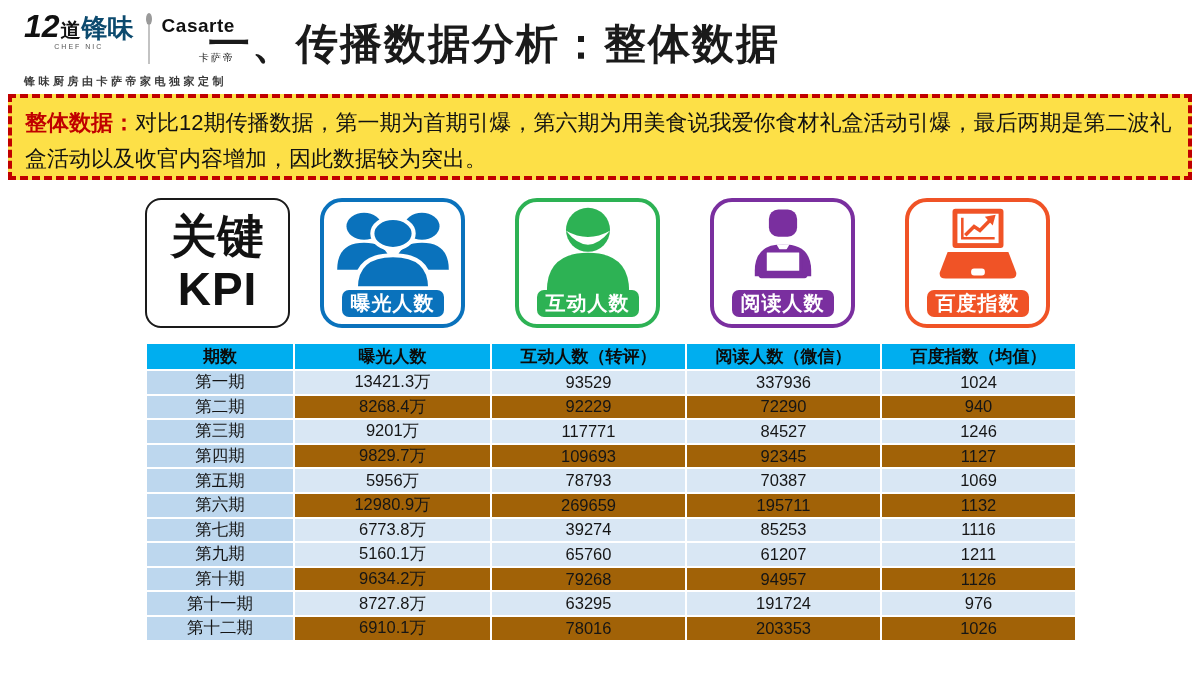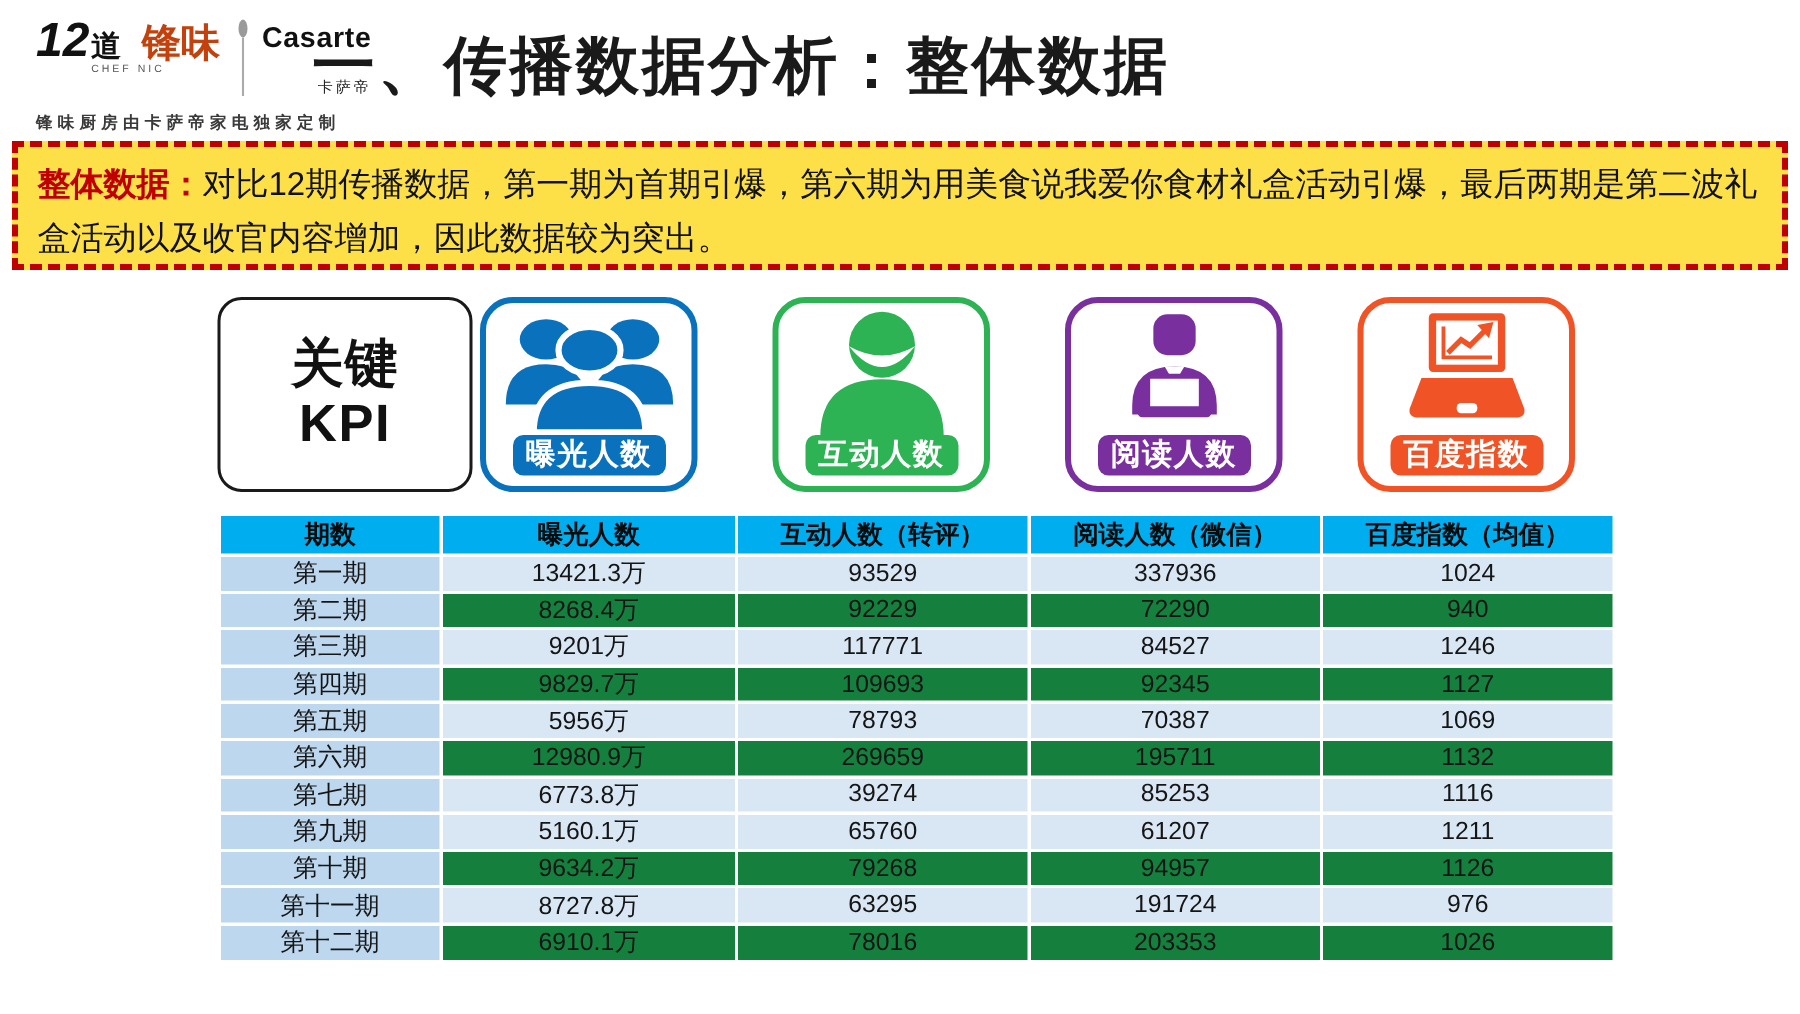--- a/index.html
+++ b/index.html
@@ -10,21 +10,21 @@
     color:#1a1a1a;
   }
   .slide{position:absolute;inset:0;}
 
   
   .logo-block{position:absolute;left:24px;top:10px;width:200px;}
   .logo-row{display:flex;align-items:flex-start;}
   .brand{position:relative;line-height:1;white-space:nowrap;}
   .brand-number{font-size:32px;font-weight:800;font-style:italic;color:#111;}
   .brand-dao{font-size:20px;font-weight:700;color:#111;margin-left:1px;}
-  .brand-feng{font-size:26px;font-weight:800;color:#c2410c;margin-left:14px;font-family:Liberation Sans, sans-serif;}
+  .brand-feng{font-size:26px;font-weight:800;color:#0c4a6e;margin-left:1px;font-family:Liberation Sans, sans-serif;}
   .brand-sub{font-size:7px;letter-spacing:2px;color:#555;text-align:center;margin-top:1px;}
   .logo-divider{margin:2px 8px 0 10px;display:flex;flex-direction:column;align-items:center;}
   .casarte{padding-top:6px;}
   .casarte-name{font-size:19px;font-weight:800;letter-spacing:.5px;color:#111;line-height:1;}
   .casarte-cn{font-size:10px;color:#222;text-align:right;letter-spacing:2px;margin-top:16px;}
   .tagline{margin-top:8px;font-size:11px;font-weight:700;color:#3a3a3a;letter-spacing:3.5px;white-space:nowrap;}
 
   
   .page-title{
     position:absolute;left:208px;top:16px;
@@ -36,24 +36,24 @@
     position:absolute;left:8px;top:94px;width:1184px;height:86px;box-sizing:border-box;
     border:4px dashed #c00000;background:#fde047;
     padding:7px 13px 0 13px;
     font-size:22px;line-height:1.62;color:#111;
   }
   .summary-label{color:#c00000;font-weight:800;}
 
   
   .kpi-row{position:absolute;left:0;top:198px;width:1200px;height:132px;}
   .kpi-box{
-    position:absolute;left:145px;top:0;width:170px;height:130px;box-sizing:border-box;
+    position:absolute;left:145px;top:0;width:145px;height:130px;box-sizing:border-box;
     border:2.5px solid #1a1a1a;border-radius:16px;background:#fff;
     display:flex;flex-direction:column;align-items:center;justify-content:center;
-    font-size:35px;font-weight:800;line-height:1.15;color:#111;letter-spacing:1px;
+    font-size:46px;font-weight:800;line-height:1.15;color:#111;letter-spacing:1px;
   }
   .badge{
     position:absolute;top:0;width:145px;height:130px;box-sizing:border-box;
     border:4px solid var(--c);border-radius:22px;background:#fff;
   }
   .badge.b1{left:320px;} .badge.b2{left:515px;} .badge.b3{left:710px;} .badge.b4{left:905px;}
   .badge-icon{position:absolute;left:50%;top:3px;transform:translateX(-50%);}
   .badge .f{fill:var(--c);} .badge .s{stroke:var(--c);fill:none;} .badge .w{fill:#ffffff;}
   .badge-label{
     position:absolute;left:50%;bottom:7px;transform:translateX(-50%);
@@ -69,21 +69,21 @@
   .data-table th,.data-table td{
     border:2px solid #ffffff;text-align:center;vertical-align:middle;
     overflow:hidden;white-space:nowrap;
   }
   .data-table th{
     background:#00aeef;color:#0b0b0b;font-size:17px;font-weight:700;height:25px;padding:0;
   }
   .data-table td{font-size:16.5px;color:#151515;height:22.6px;padding:0;}
   .data-table td.period{background:#bdd7ee;}
   .data-table tr.odd td:not(.period){background:#d9e7f4;}
-  .data-table tr.even td:not(.period){background:#15803d;}
+  .data-table tr.even td:not(.period){background:#a16207;}
 </style>
 </head>
 <body>
 
 <div class="slide">
 
   <div class="logo-block">
     <div class="logo-row">
       <div class="brand">
         <span class="brand-number">12</span><span class="brand-dao">道</span><span class="brand-feng">锋味</span>

